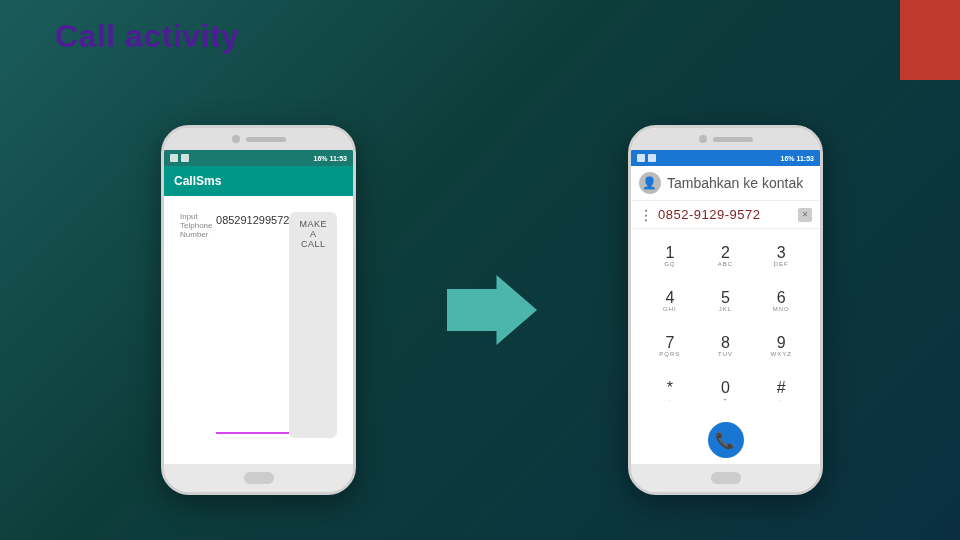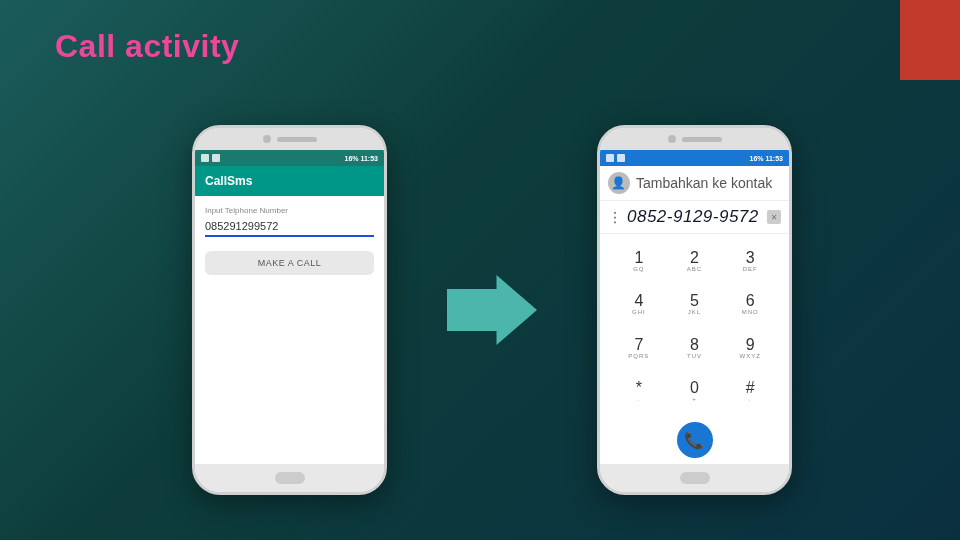--- a/index.html
+++ b/index.html
@@ -19,39 +19,39 @@
       top: 0;
       right: 0;
       width: 60px;
       height: 80px;
       background: #c0392b;
     }
 
     
     .page-title {
       position: absolute;
-      top: 28px;
+      top: 18px;
       left: 55px;
-      color: #ec4899;
+      color: #4c1d95;
       font-size: 32px;
       font-weight: 700;
       letter-spacing: 0.5px;
     }
 
     
     .content-area {
       position: absolute;
       top: 80px;
       left: 0;
       right: 0;
       bottom: 0;
       display: flex;
       align-items: center;
       justify-content: center;
-      gap: 60px;
+      gap: 91px;
       margin-left: 24px;
     }
 
     
     .phone-frame {
       width: 195px;
       height: 370px;
       background: #f5f5f5;
       border-radius: 28px;
       border: 3px solid #d0d0d0;
@@ -125,34 +125,33 @@
       padding: 8px 10px;
       font-size: 12px;
       font-weight: bold;
       flex-shrink: 0;
     }
 
     
     .app-body {
       background: white;
       flex: 1;
-      padding: 10px;
-      display: flex;
-      flex-direction: column;
+      padding: 16px;
+      display: flex;
     }
 
     .input-label {
       font-size: 8px;
       color: #888;
       margin-bottom: 3px;
     }
 
     .phone-input-field {
       border: none;
-      border-bottom: 2px solid #1d4ed8;
+      border-bottom: 2px solid #d946ef;
       background: transparent;
       font-size: 11px;
       color: #333;
       padding: 2px 0;
       margin-bottom: 14px;
       width: 100%;
     }
 
     .make-call-btn {
       background: #e8e8e8;
@@ -251,25 +250,24 @@
     }
 
     .dialer-dots {
       color: #555;
       font-size: 14px;
       line-height: 1;
     }
 
     .dialer-number {
       flex: 1;
-      font-size: 17px;
-      color: #0f172a;
+      font-size: 13px;
+      color: #7f1d1d;
       font-weight: 400;
       letter-spacing: 0.5px;
-      font-style: italic;
     }
 
     .dialer-clear {
       width: 14px;
       height: 14px;
       border-radius: 2px;
       background: #ccc;
       display: flex;
       align-items: center;
       justify-content: center;

